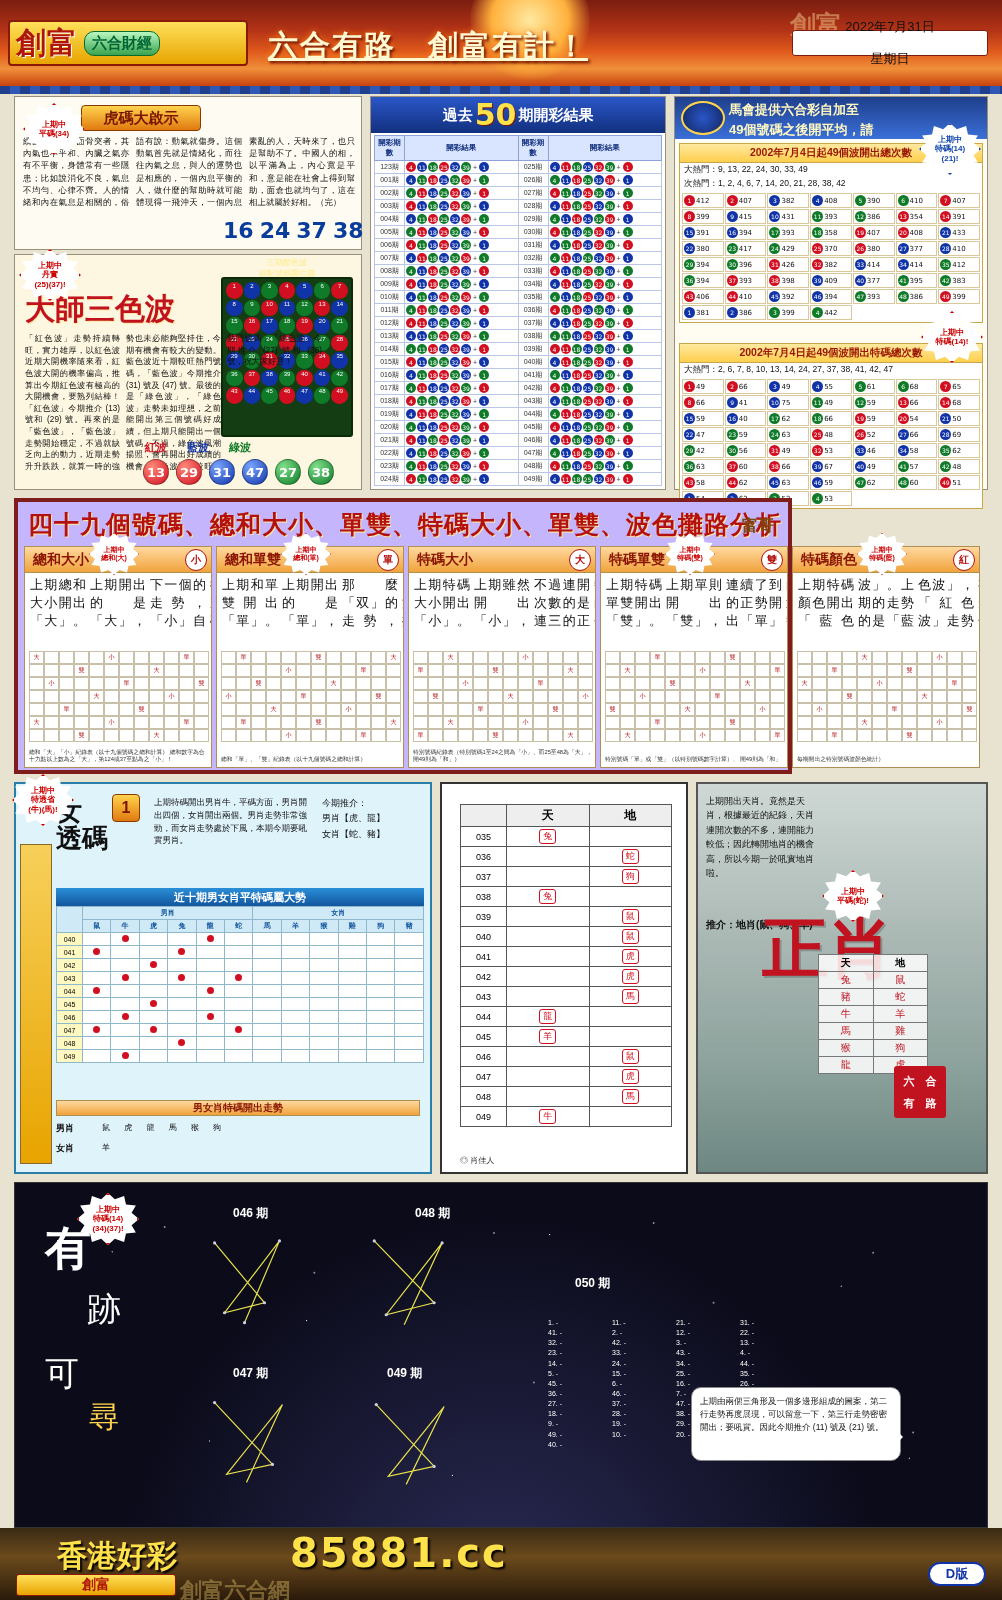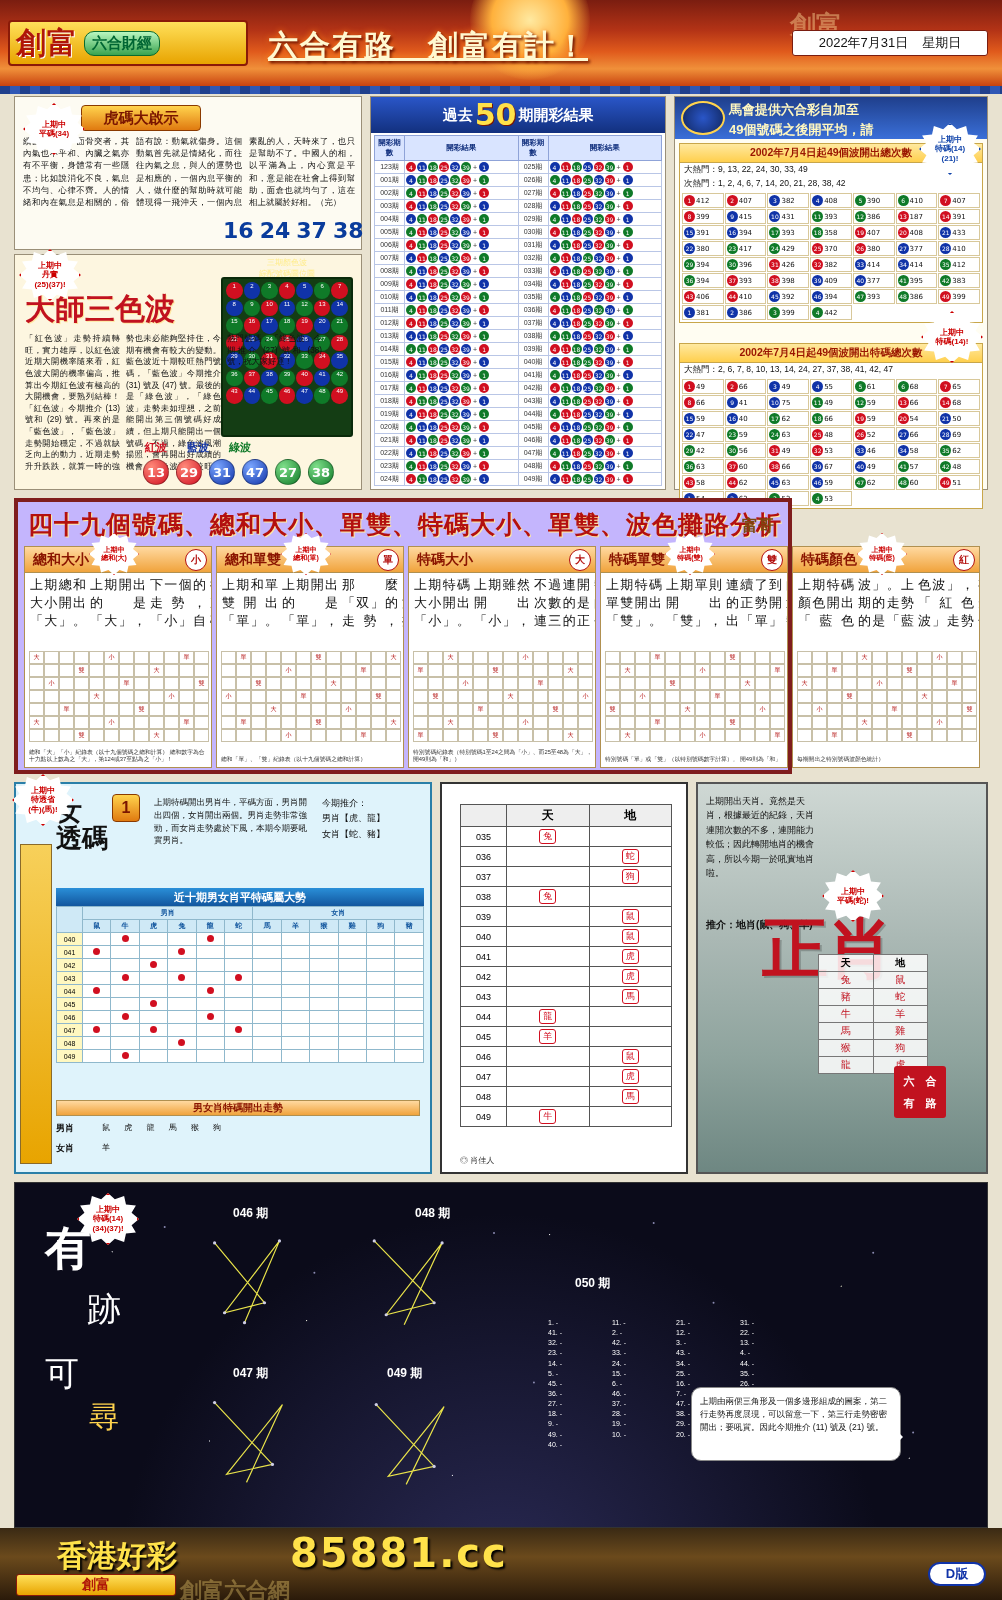--- a/index.html
+++ b/index.html
@@ -49,21 +49,21 @@
     text-decoration:underline;
   }
   .hdr-ghost {
     position:absolute; left:790px; top:8px; font-size:26px; font-weight:bold;
     color:rgba(255,220,150,.45); font-family:"DejaVu Sans", sans-serif;
   }
   .date-pill {
     position:absolute; right:14px; top:30px; width:196px; height:26px;
     background:#fff; border:1px solid #7a1d10; border-radius:3px;
     display:flex; align-items:center; justify-content:center; gap:14px;
-    font-size:13px; color:#111;
+    font-size:13px; color:#111;flex-direction:column;
   }
   .hdr-strip {
     position:absolute; left:0; top:86px; width:1002px; height:8px;
     background:repeating-linear-gradient(90deg,#1f3f8c 0 10px,#2f57b5 10px 20px);
   }
 
   
   .panel { position:absolute; background:#fff; border:1px solid #9a8f78; }
   .starburst {
     position:absolute; width:62px; height:52px;
@@ -1243,21 +1243,21 @@
           <div class="hot-cell">
             <span class="hc-n g">11</span>
             <span class="hc-v">393</span>
           </div>
           <div class="hot-cell">
             <span class="hc-n g">12</span>
             <span class="hc-v">386</span>
           </div>
           <div class="hot-cell">
             <span class="hc-n r">13</span>
-            <span class="hc-v">187</span>
+            <span class="hc-v">354</span>
           </div>
           <div class="hot-cell">
             <span class="hc-n r">14</span>
             <span class="hc-v">391</span>
           </div>
           <div class="hot-cell">
             <span class="hc-n b">15</span>
             <span class="hc-v">391</span>
           </div>
           <div class="hot-cell">

